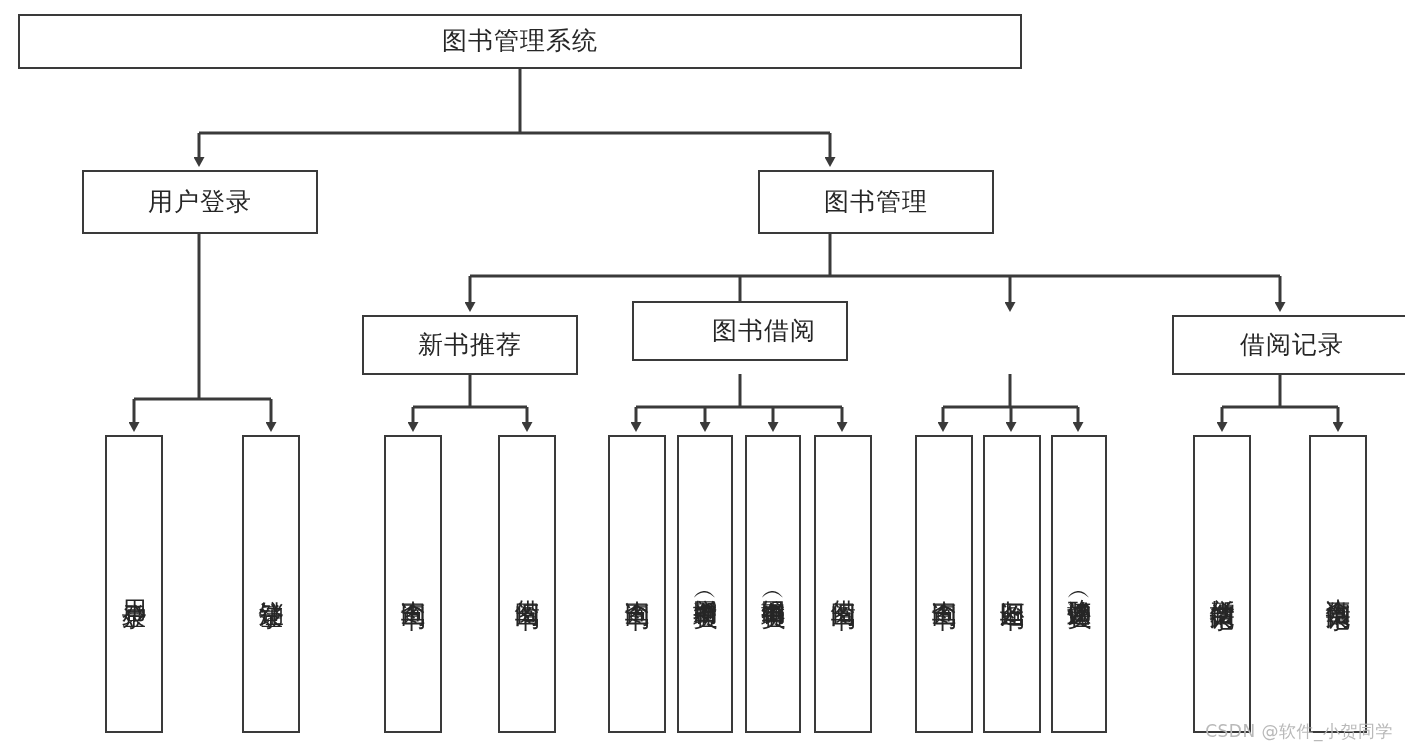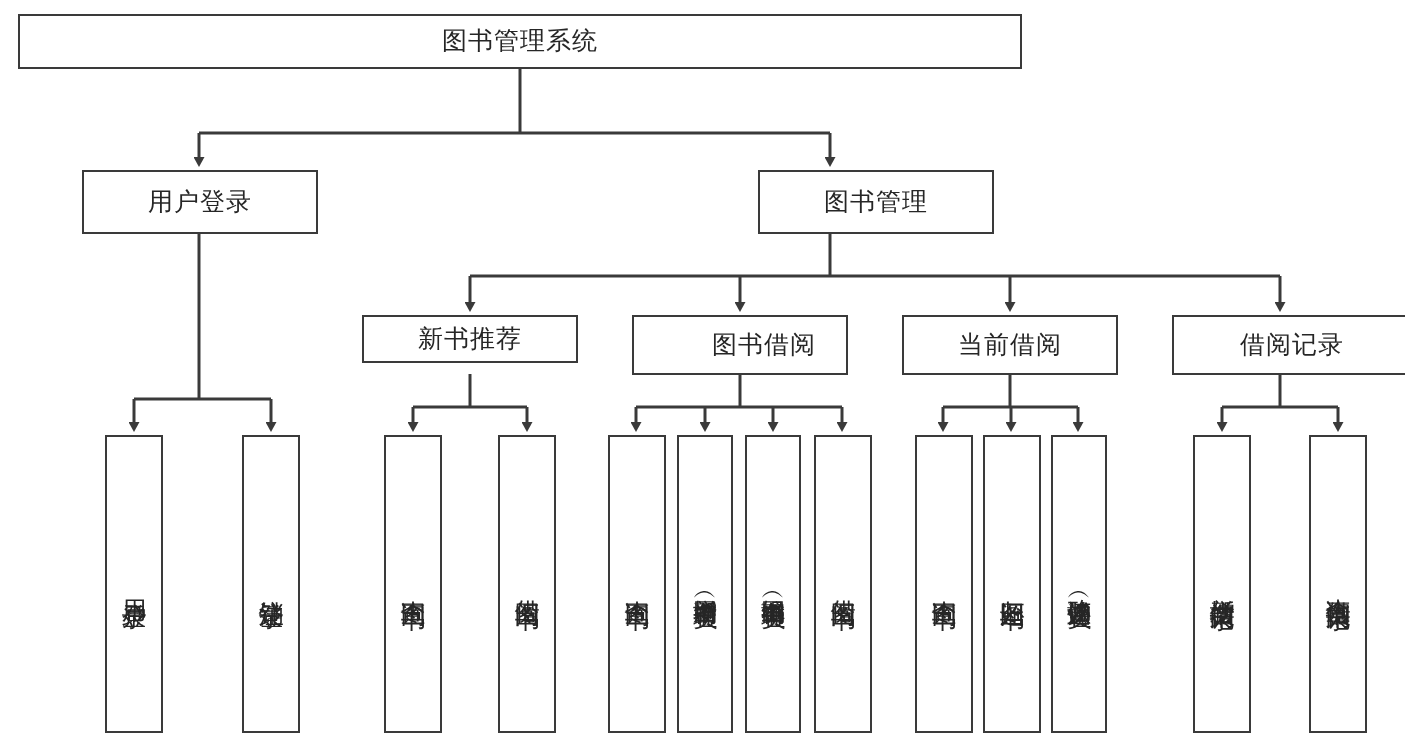--- a/index.html
+++ b/index.html
@@ -157,28 +157,25 @@
     <span class="node-label">图书管理系统</span>
   </div>
 
   <div class="node horiz" style="left:82px; top:170px; width:236px; height:64px;">
     <span class="node-label">用户登录</span>
   </div>
   <div class="node horiz" style="left:712px; top:170px; width:236px; height:64px;margin-left:46px;">
     <span class="node-label">图书管理</span>
   </div>
 
-  <div class="node horiz" style="left:362px; top:315px; width:216px; height:48px;">
+  <div class="node horiz" style="left:362px; top:315px; width:216px; height:60px;">
     <span class="node-label">新书推荐</span>
   </div>
-  <div class="node horiz" style="left:632px; top:315px; width:216px; height:60px;padding-left:48px;">
+  <div class="node horiz" style="left:632px; top:301px; width:216px; height:60px;padding-left:48px;">
     <span class="node-label">图书借阅</span>
-  </div>
-  <div class="node horiz" style="left:902px; top:315px; width:216px; height:60px;">
-    <span class="node-label">当前借阅</span>
   </div>
   <div class="node horiz" style="left:1172px; top:315px; width:240px; height:60px;">
     <span class="node-label">借阅记录</span>
   </div>
 
   <div class="node vert" style="left:105px; top:435px; width:58px; height:298px;">
     <span class="node-label">用户登录</span>
   </div>
   <div class="node vert" style="left:242px; top:435px; width:58px; height:298px;">
     <span class="node-label">注销登录</span>
@@ -214,14 +211,15 @@
     <span class="node-label">确认归还（管理员）</span>
   </div>
 
   <div class="node vert" style="left:1193px; top:435px; width:58px; height:298px;">
     <span class="node-label">新增借阅记录</span>
   </div>
   <div class="node vert" style="left:1309px; top:435px; width:58px; height:298px;">
     <span class="node-label">查询借阅记录</span>
   </div>
 
+  <div id="watermark">CSDN @软件_小贺同学</div>
 
 </div>
 
 </body></html>

